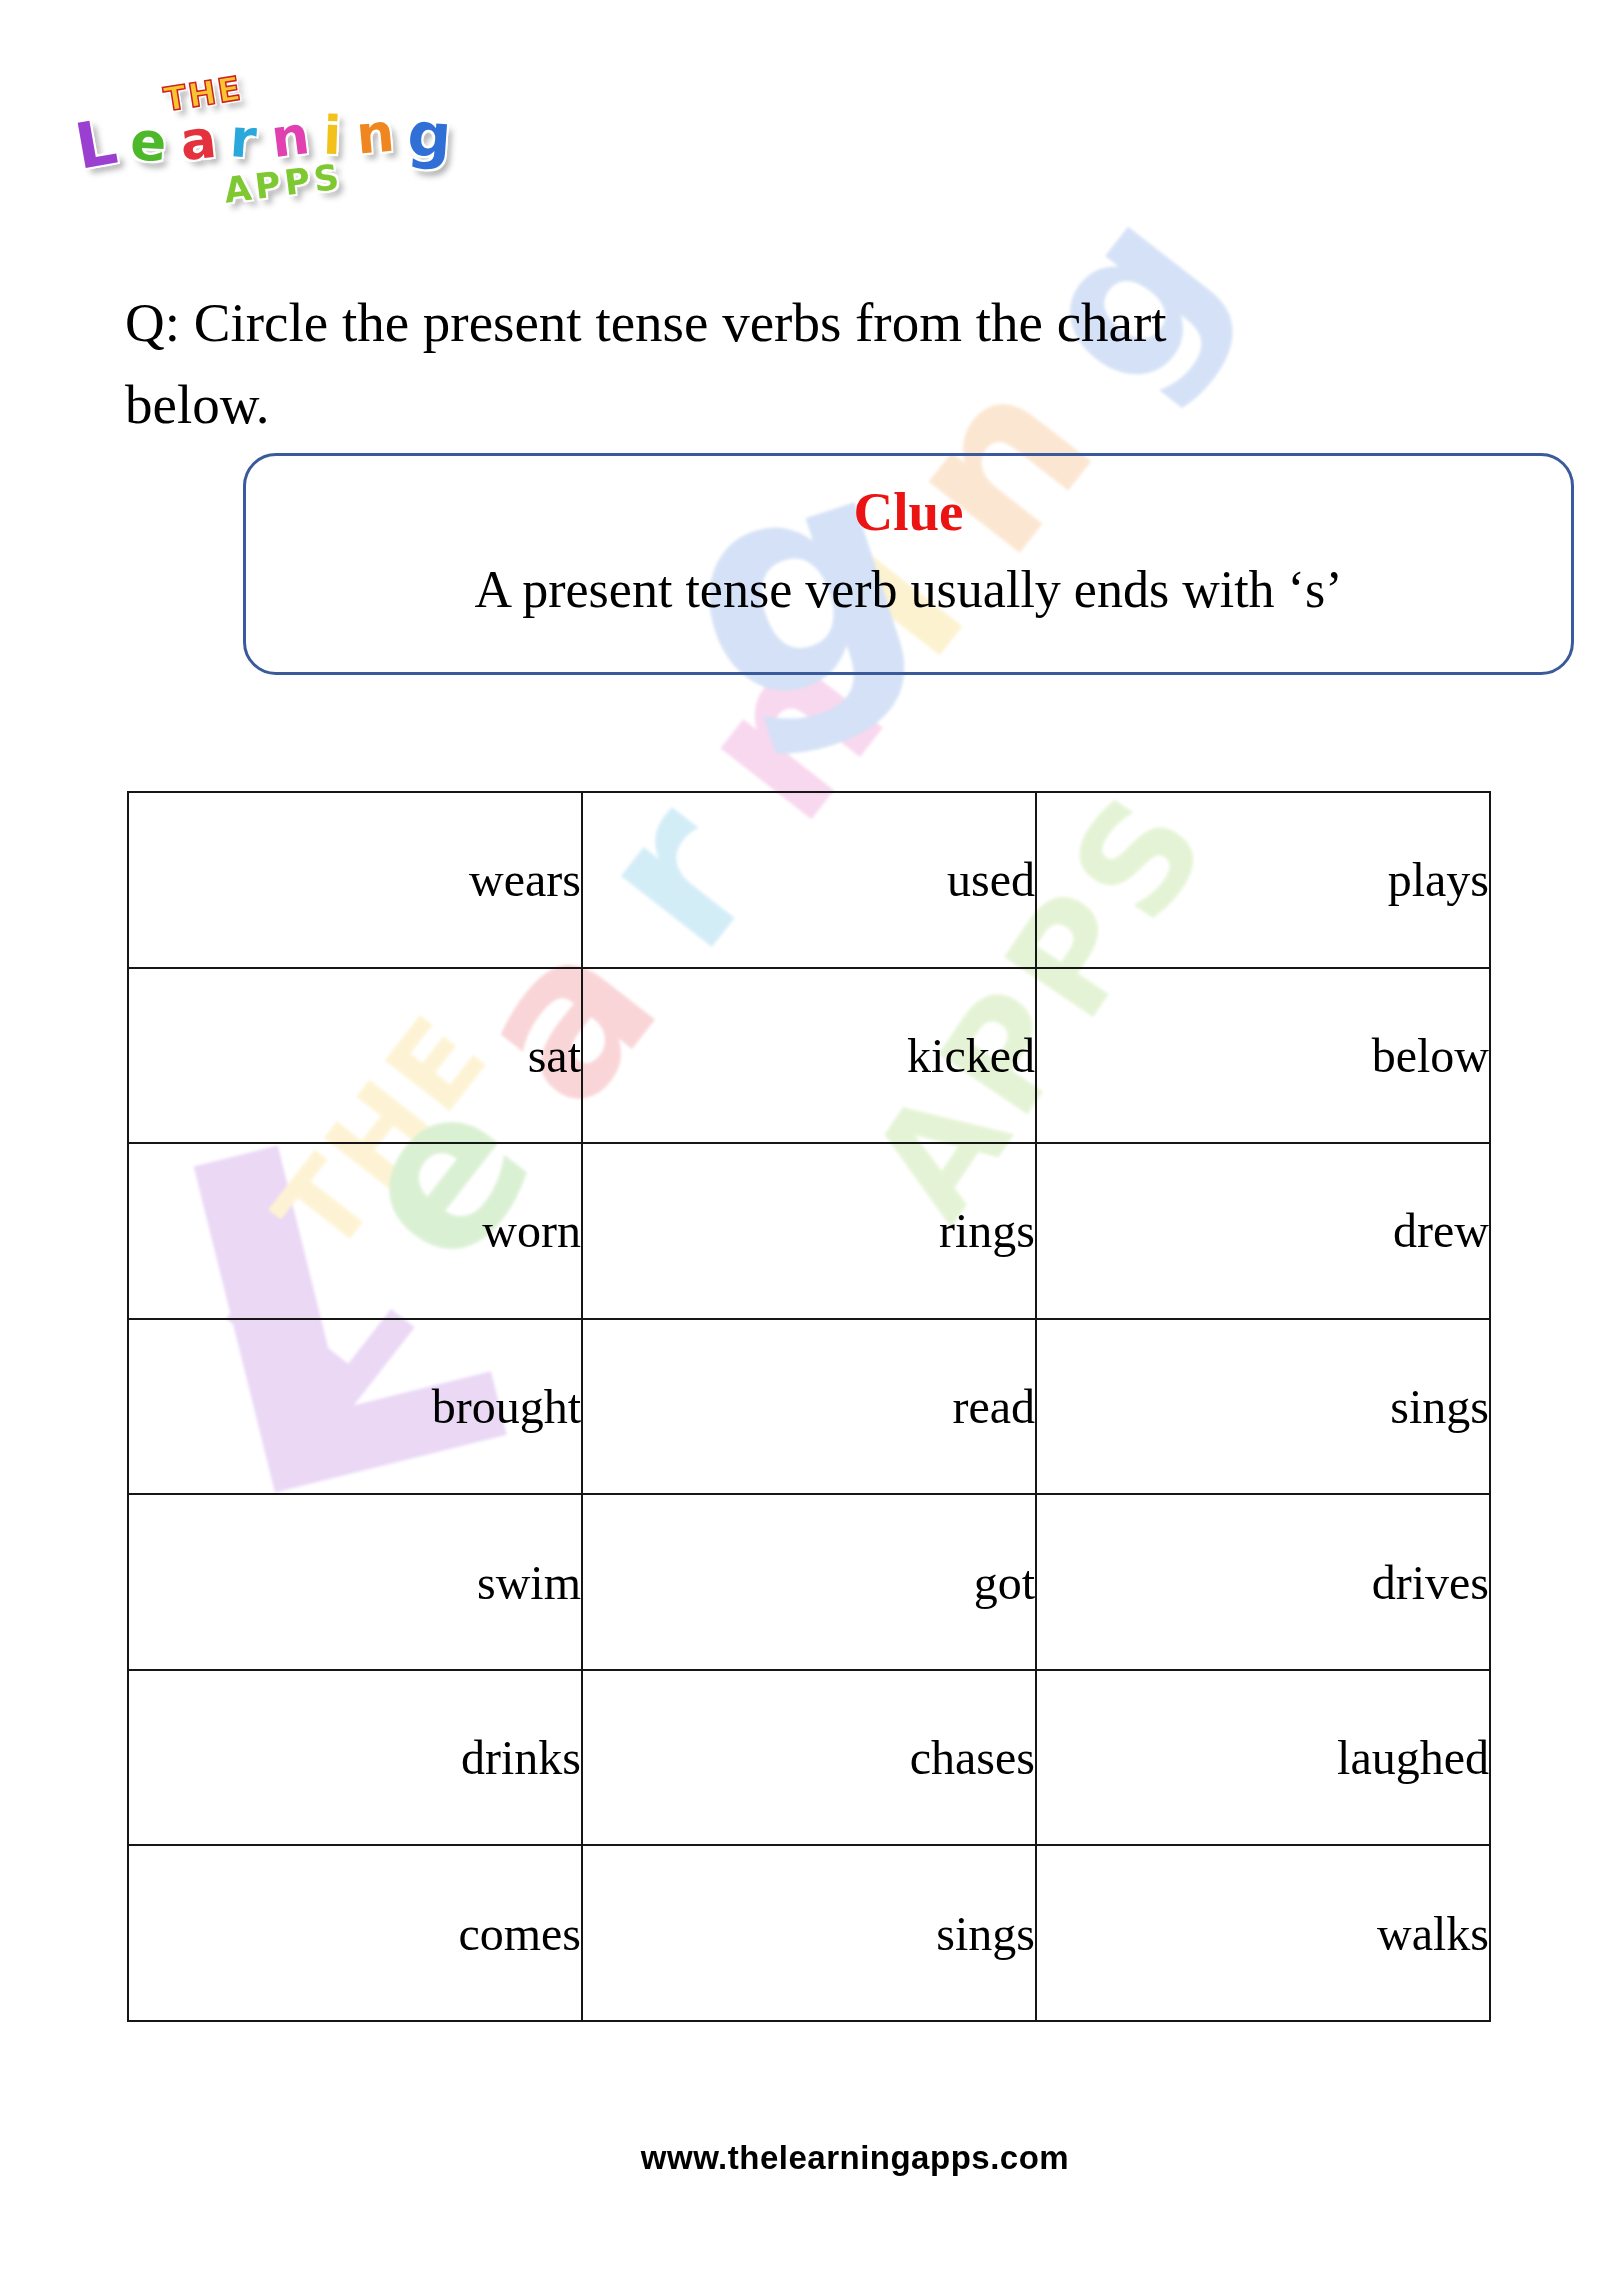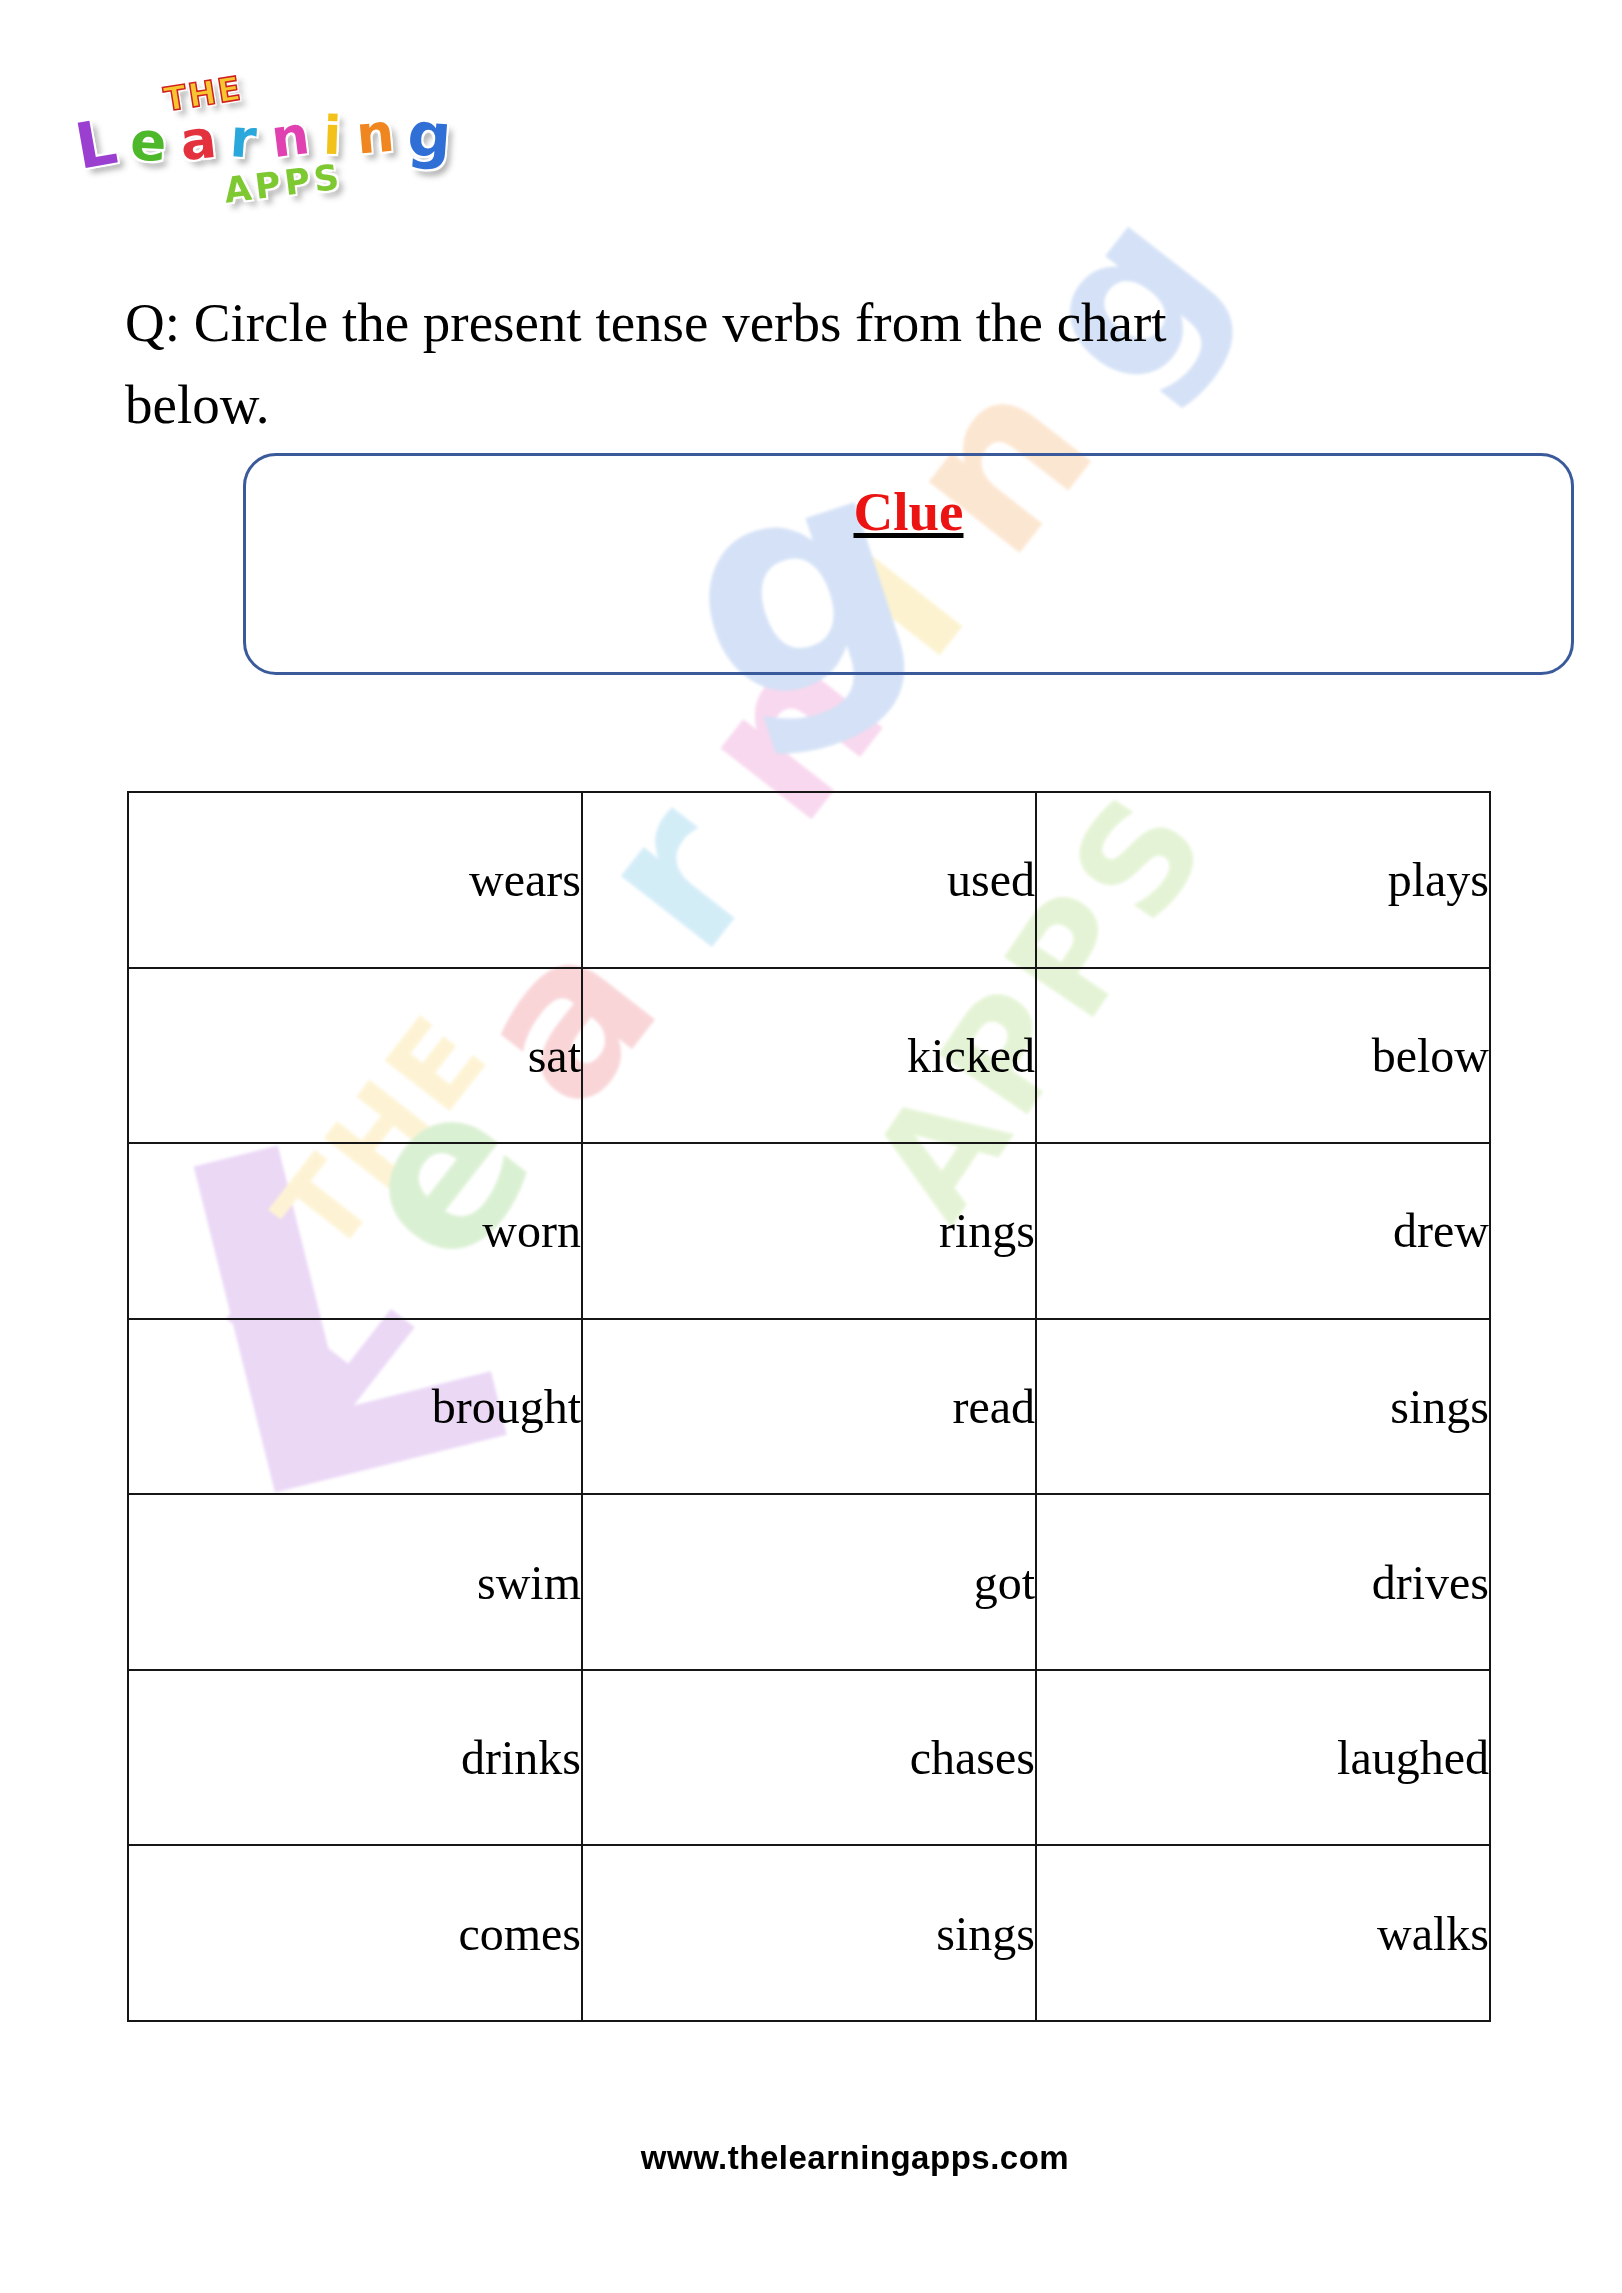--- a/index.html
+++ b/index.html
@@ -43,21 +43,21 @@
 
   
   .title{position:absolute;left:478px;top:123px;font-family:"Liberation Sans", sans-serif;
          font-weight:bold;font-size:82px;letter-spacing:-2px;line-height:1;}
 
   
   .question{position:absolute;left:125px;top:282px;font-size:55px;line-height:82px;}
 
   
   .clue-box{position:absolute;left:243px;top:453px;width:1331px;height:222px;box-sizing:border-box;
-            border:3.9px solid #3A5A9B;border-radius:33px;text-align:center;background:transparent;text-decoration:underline;}
+            border:3.9px solid #3A5A9B;border-radius:33px;text-align:center;background:transparent;}
   .clue-heading{margin-top:23.5px;font-size:55px;font-weight:bold;}
   .clue-text{margin-top:17.6px;font-size:52px;}
 
   
   table.word-table{position:absolute;left:127px;top:791px;width:1364px;height:1231px;
                    border-collapse:collapse;table-layout:fixed;background:transparent;}
   table.word-table td{border:2.9px solid #161616;text-align:right;vertical-align:middle;
                       font-size:48px;font-family:"Liberation Serif", serif;padding:0;}
 
   
@@ -104,20 +104,21 @@
     </div>
 
 
     <div class="question">
       <div>Q: Circle the present tense verbs from the chart</div>
       <div>below.</div>
     </div>
 
     <div class="clue-box">
       <div class="clue-heading" style="color: rgb(236, 19, 19);">Clue</div>
+      <div class="clue-text">A present tense verb usually ends with ‘s’</div>
     </div>
 
     <table class="word-table">
       <tbody>
         <tr>
           <td>wears</td>
           <td>used</td>
           <td>plays</td>
         </tr>
         <tr>

